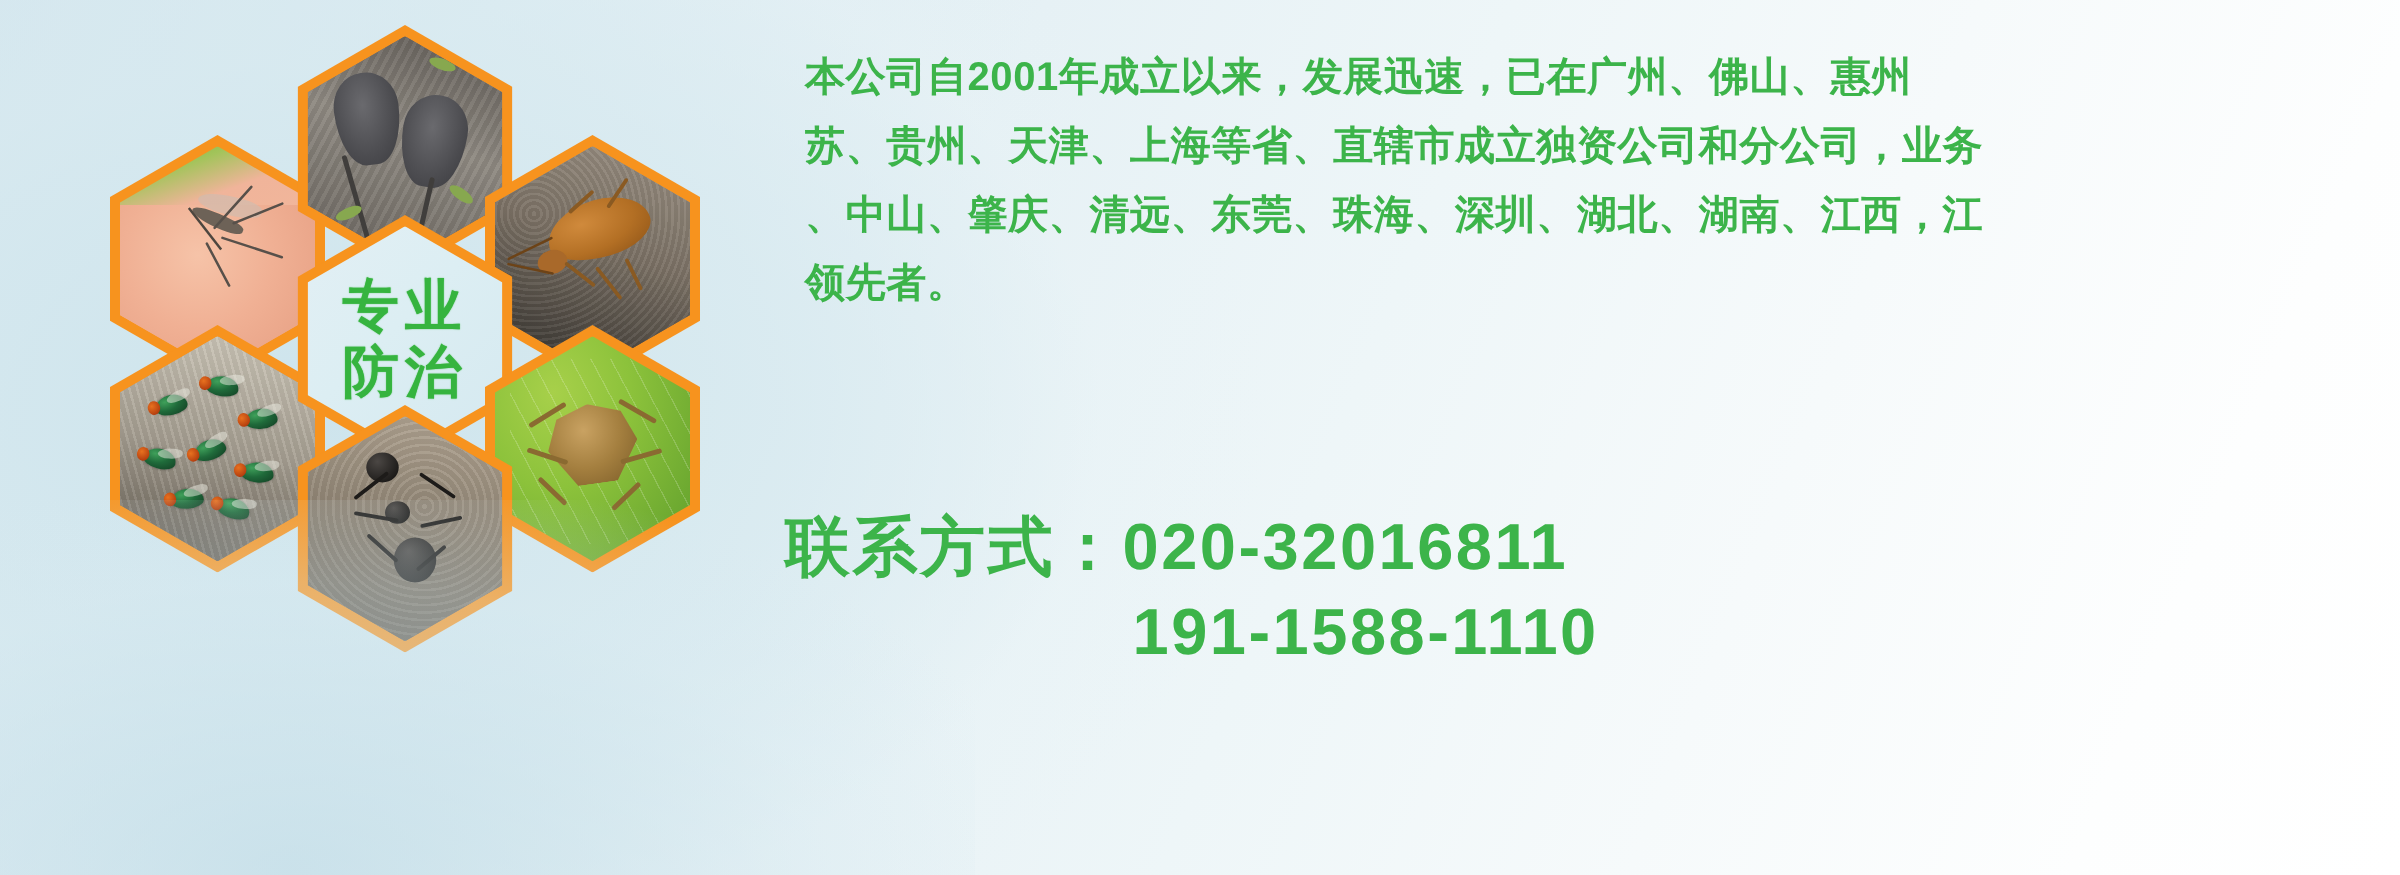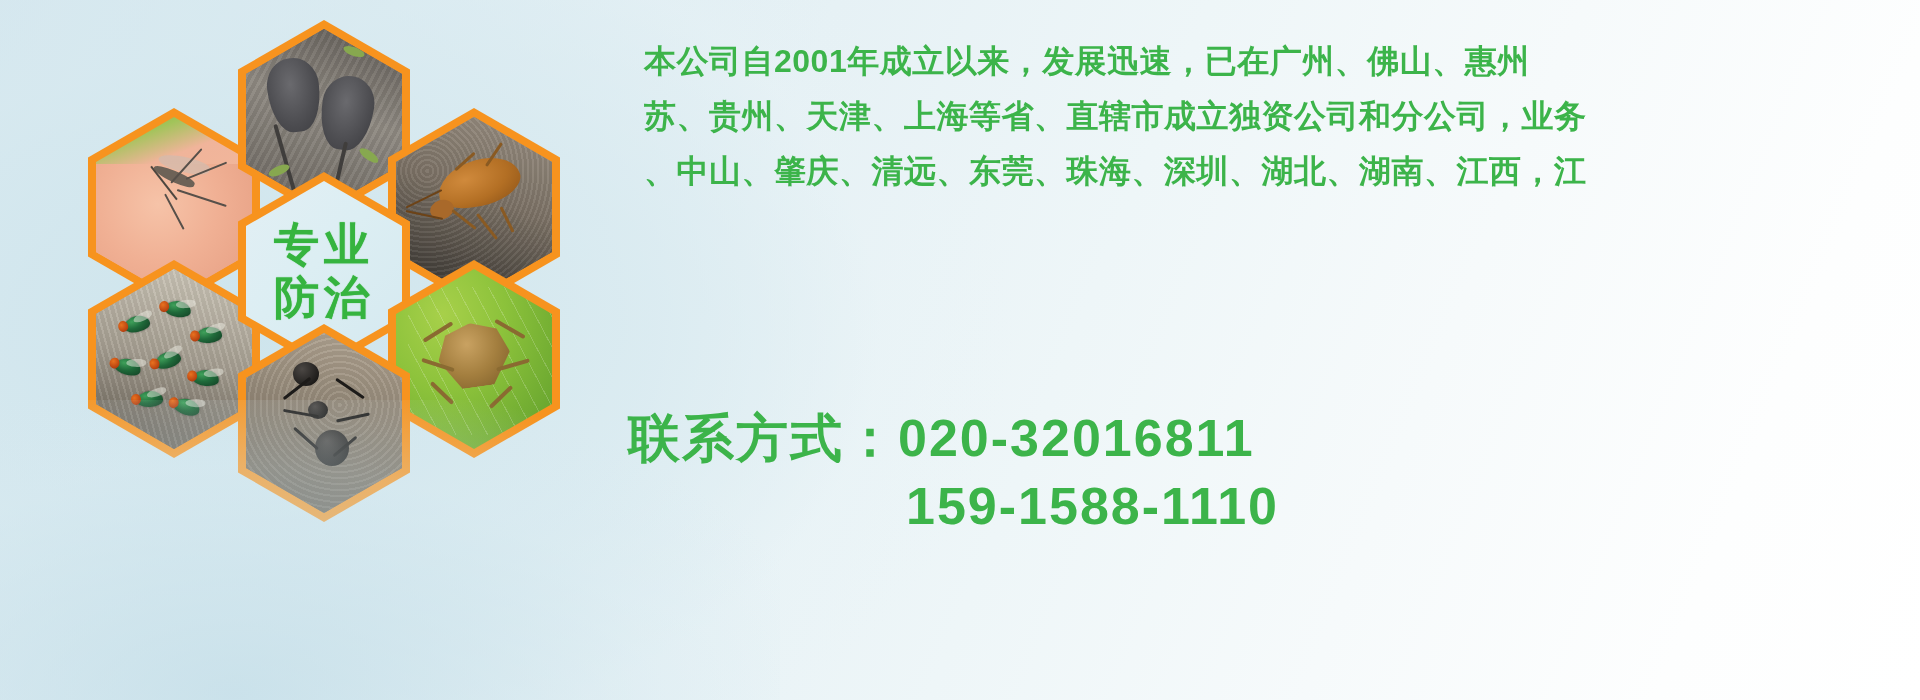--- a/index.html
+++ b/index.html
@@ -409,20 +409,21 @@
         </div>
       </div>
     </div>
 
   </div>
 
   <div class="copy">
     <div class="para l1">本公司自2001年成立以来，发展迅速，已在广州、佛山、惠州</div>
     <div class="para">苏、贵州、天津、上海等省、直辖市成立独资公司和分公司，业务</div>
     <div class="para">、中山、肇庆、清远、东莞、珠海、深圳、湖北、湖南、江西，江</div>
+    <div class="para">领先者。</div>
   </div>
 
   <div class="contact">
     <div class="contact-line">联系方式：020-32016811</div>
-    <div class="contact-line second">159-1588-1110</div>
+    <div class="contact-line second">191-1588-1110</div>
   </div>
 
 </div>
 
 </body></html>

